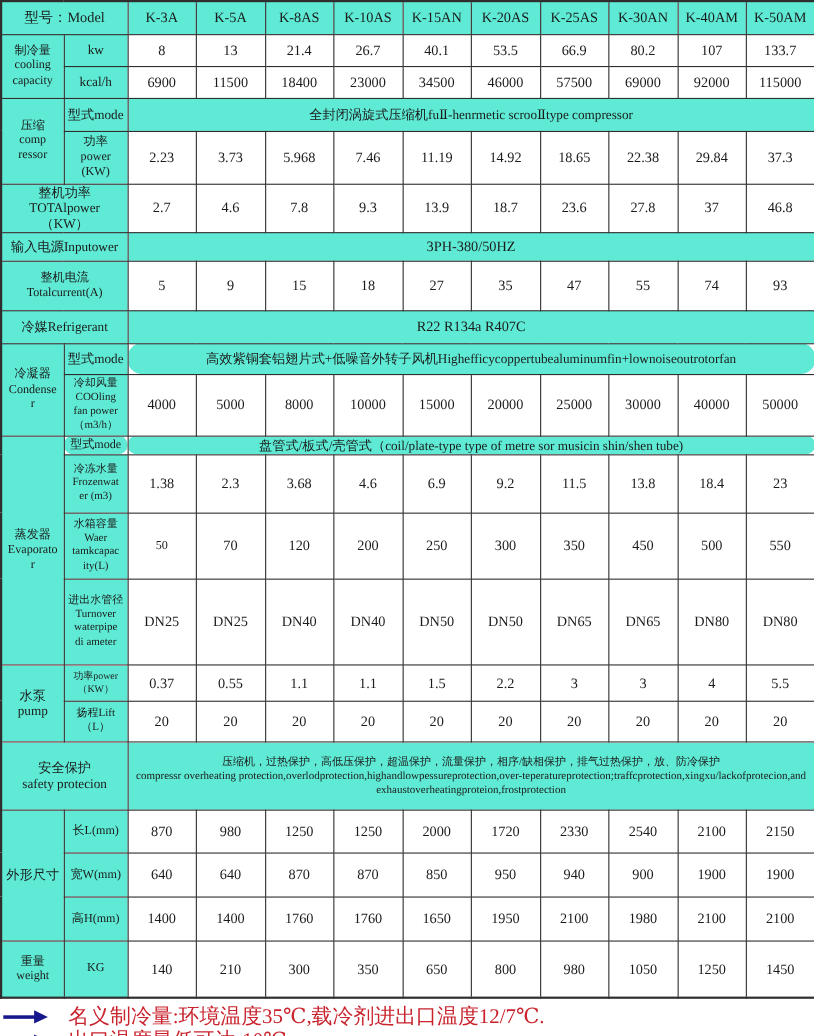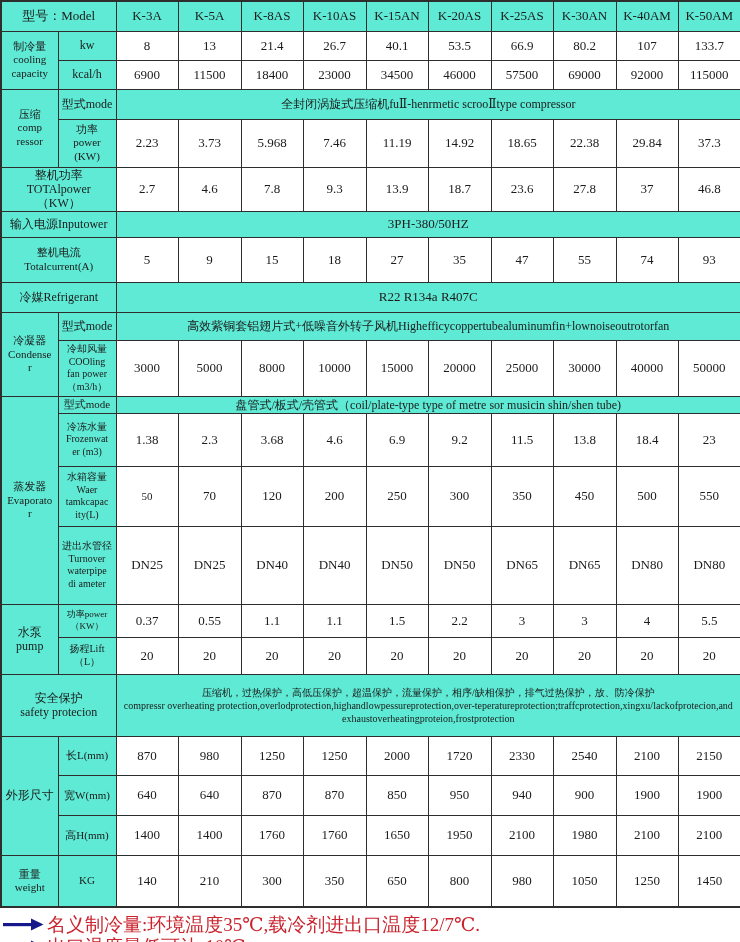--- a/index.html
+++ b/index.html
@@ -18,28 +18,28 @@
     padding:0 2px;
     font-size:13px;line-height:1.2;
     white-space:pre-line;
     overflow:hidden;
   }
   td.b{background:#5eead4;}
   td.s12{font-size:12px;}
   td.s11{font-size:11px;}
   td.s10{font-size:10px;line-height:1.25;font-family:Liberation Serif, serif;}
   td.s9{font-size:9px;line-height:1.3;}
-  td.tight{line-height:1;padding:0 3px;}
+  td.tight{line-height:1;padding:0 3px;border-radius:13px;}
   td.safety{
     font-size:10px;line-height:1.3;
     word-break:break-all;padding:1px 6px;
     white-space:pre-line;
   }
   .notes{padding:5px 0 0 2px;}
-  .note-line{display:flex;align-items:center;height:22px;}
+  .note-line{display:flex;align-items:center;height:22px;gap:15px;}
   .arrow{width:42px;height:13px;margin-right:3px;flex:none;}
   .note-text{
     color:#c9232d;font-size:19px;line-height:1;
     font-family:"Liberation Serif","DejaVu Serif",serif;
     white-space:nowrap;
   }
 </style>
 </head>
 <body>
 
@@ -165,21 +165,21 @@
 Condense
 r</td>
         <td class="b s12">型式mode</td>
         <td colspan="10" class="b s12 tight">高效紫铜套铝翅片式+低噪音外转子风机Highefficycoppertubealuminumfin+lownoiseoutrotorfan</td>
       </tr>
       <tr style="height: 56px;">
         <td class="b s10">冷却风量
 COOling
 fan power
 （m3/h）</td>
-        <td>3000</td>
+        <td>4000</td>
         <td>5000</td>
         <td>8000</td>
         <td>10000</td>
         <td>15000</td>
         <td>20000</td>
         <td>25000</td>
         <td>30000</td>
         <td>40000</td>
         <td>50000</td>
       </tr>

